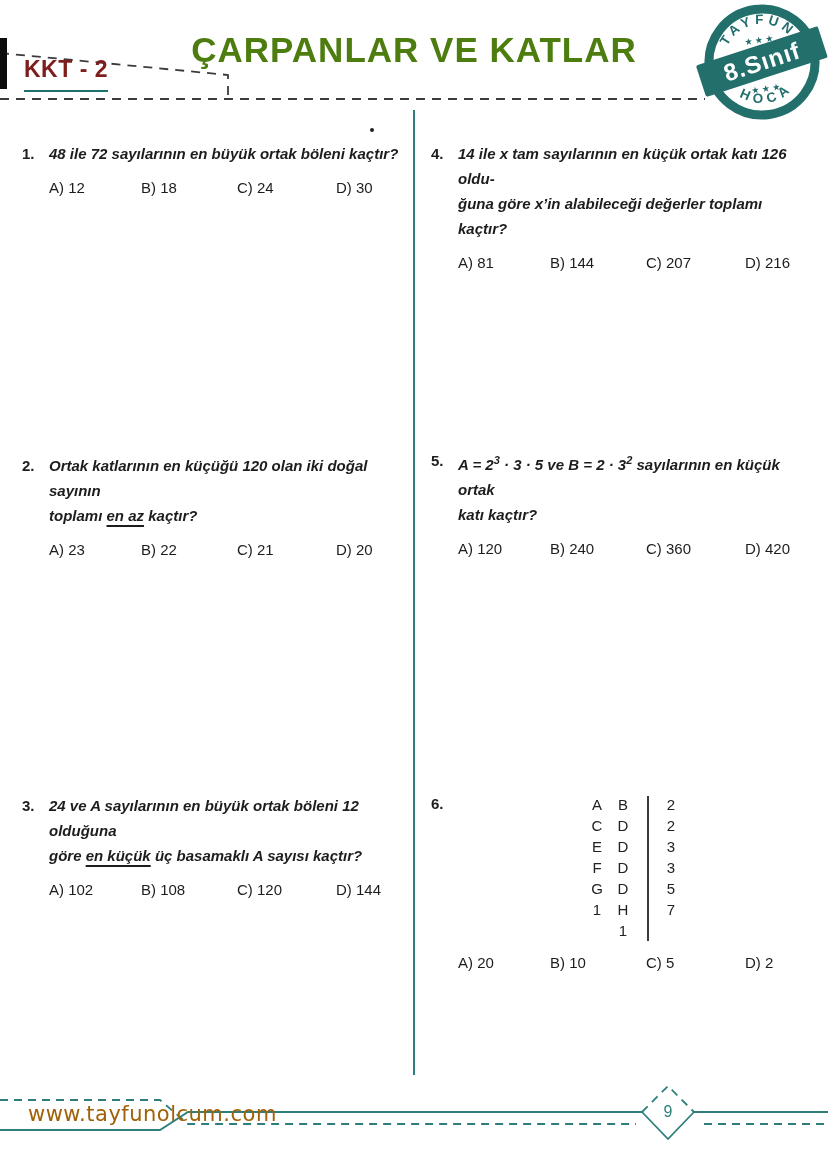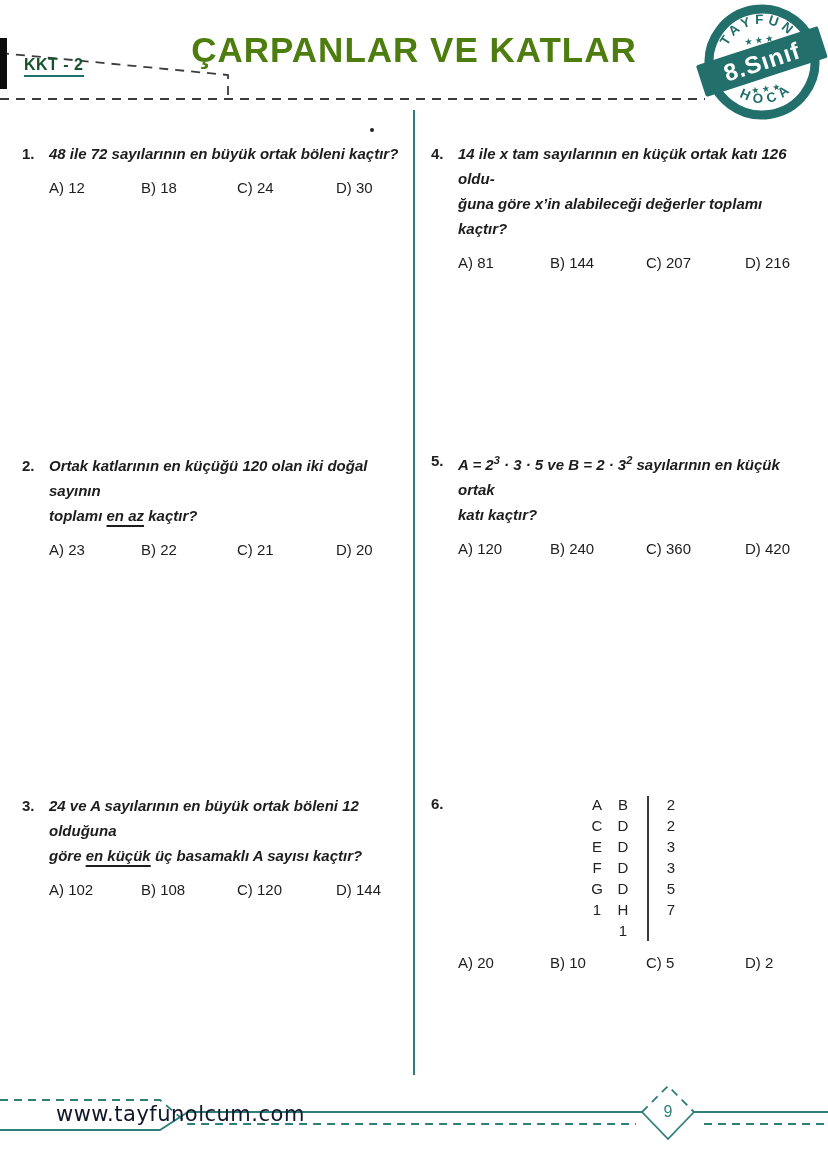--- a/index.html
+++ b/index.html
@@ -6,22 +6,22 @@
   body { background:#e8e8e8; font-family:"Liberation Sans", sans-serif; }
   .page {
     position:relative; width:828px; height:1171px; margin:0 auto;
     background:#ffffff; overflow:hidden; color:#1d1d1d;
   }
   svg.decor { position:absolute; left:0; top:0; width:828px; height:1171px; pointer-events:none; }
 
   .black-strip { position:absolute; left:0; top:38px; width:7px; height:51px; background:#0c0c0c; }
 
   .kkt-label {
-    position:absolute; left:24px; top:56px; font-size:16px; font-weight:bold;
-    color:#14532d; border-bottom:2.5px solid #1e6e6b; padding-bottom:1px; letter-spacing:.5px;
+    position:absolute; left:24px; top:56px; font-size:23px; font-weight:bold;
+    color:#7f1d1d; border-bottom:2.5px solid #1e6e6b; padding-bottom:7px; letter-spacing:.5px;
   }
   .page-title {
     position:absolute; left:0; right:0; top:30px; text-align:center;
     font-size:35px; font-weight:bold; letter-spacing:1px; color:#4d7c0f;
     font-family:"Liberation Sans", sans-serif;
   }
   .stamp-svg { position:absolute; left:696px; top:0px; width:132px; height:124px; overflow:visible; }
 
   .divider { position:absolute; left:413px; top:110px; width:2px; height:965px; background:#2e7f7c; }
 
@@ -44,22 +44,22 @@
   .q5 { left:431px; top:448px; width:384px; }
   .q6 { left:431px; top:791px; width:384px; }
 
   .pf-table { display:flex; align-items:stretch; margin-left:126px; margin-top:3px; font-weight:normal; }
   .pf-col { display:flex; flex-direction:column; }
   .pf-col .cell { height:21px; line-height:21px; width:26px; text-align:center; color:#222; }
   .pf-line { width:2px; background:#3a3a3a; margin:2px 9px 0 11px; }
   .q6 .qtext { margin-top:14px; }
 
   .footer-logo {
-    position:absolute; left:28px; top:1102px; font-size:21px; color:#0f172a;
-    letter-spacing:.5px; font-family:"DejaVu Sans", sans-serif;margin-left:28px;
+    position:absolute; left:28px; top:1102px; font-size:21px; color:#a16207;
+    letter-spacing:.5px; font-family:"DejaVu Sans", sans-serif;
   }
   .footer-pagenum {
     position:absolute; left:654px; top:1103px; width:28px; text-align:center;
     font-size:16px; color:#2e7f7c;
   }
 </style>
 </head>
 <body>
 
 <div class="page">

